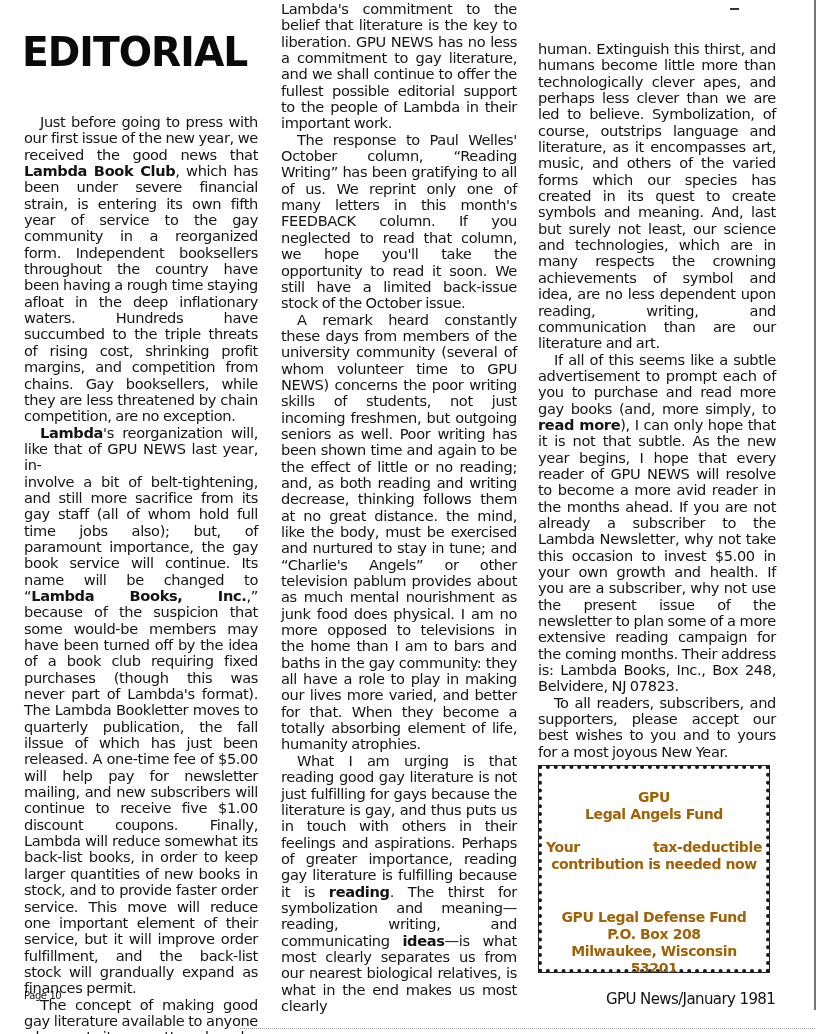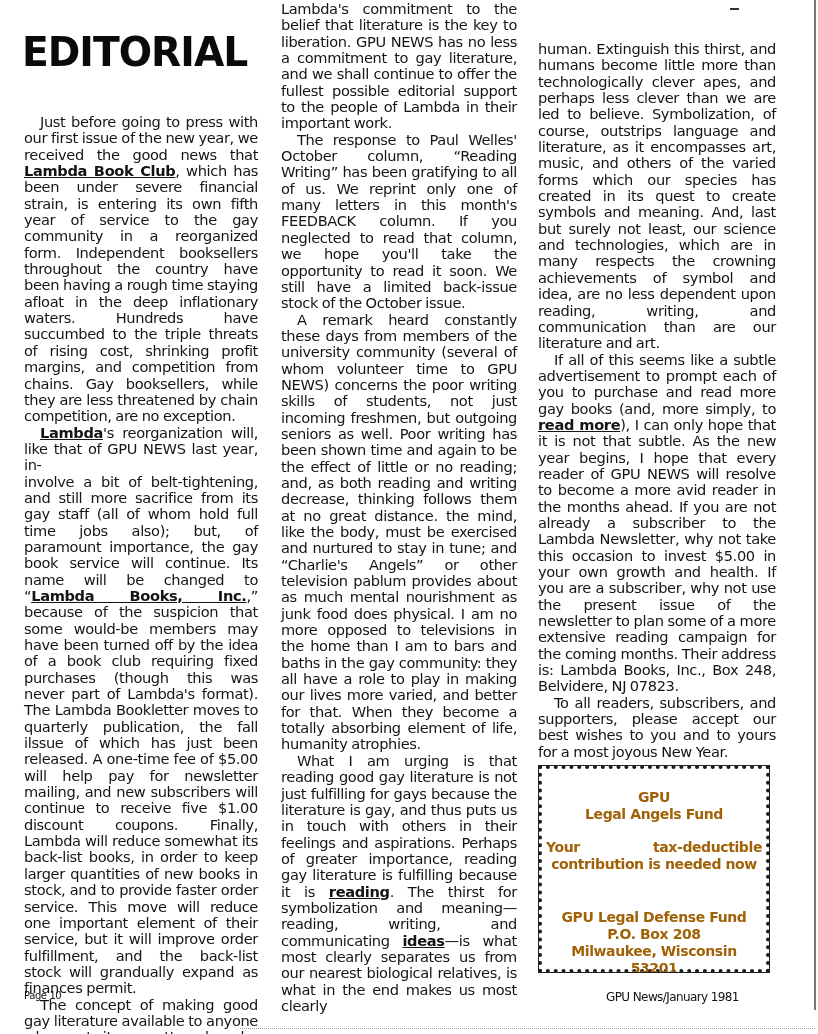--- a/index.html
+++ b/index.html
@@ -39,21 +39,21 @@
       font-family: "DejaVu Sans", sans-serif;
       font-size: 14.6px;
       line-height: 16.35px;
       text-align: justify;
       letter-spacing: -0.35px;
       word-spacing: -0.5px;
       color: #141414;
     }
     .col p { margin: 0; text-indent: 16px; }
     .col p.noindent { text-indent: 0; }
-    .col b { font-weight: bold; text-decoration: underline; }
+    .col b { font-weight: bold; }
     .col1 { left: 24px; top: 114px; width: 234px; }
     .col2 { left: 281px; top: 1px; width: 236px; }
     .col3 { left: 538px; top: 8px; width: 238px; margin-top: 33px; }
 
     .fund-box {
       position: absolute; left: 538px; top: 765px; width: 232px; height: 208px;
       border: 4px dotted #1a1a1a;
       outline: 1px solid #222;
       outline-offset: -1px;
       box-sizing: border-box;
@@ -72,21 +72,21 @@
       text-align-last: center;
     }
     .fund-box .addr { margin-top: 36px; }
 
     .footer-left {
       position: absolute; left: 24px; top: 990px;
       font-family: "DejaVu Sans", sans-serif; font-size: 10px; letter-spacing: -0.4px;
     }
     .footer-right {
       position: absolute; left: 606px; top: 990px;
-      font-family: "DejaVu Sans", sans-serif; font-size: 12px; letter-spacing: -0.6px;
+      font-family: "DejaVu Sans", sans-serif; font-size: 15px; letter-spacing: -0.6px;
     }
   </style>
 </head>
 <body>
 
 <div class="page-edge"></div>
 <div class="corner-mark"></div>
 
 <h1 class="title">EDITORIAL</h1>
 

